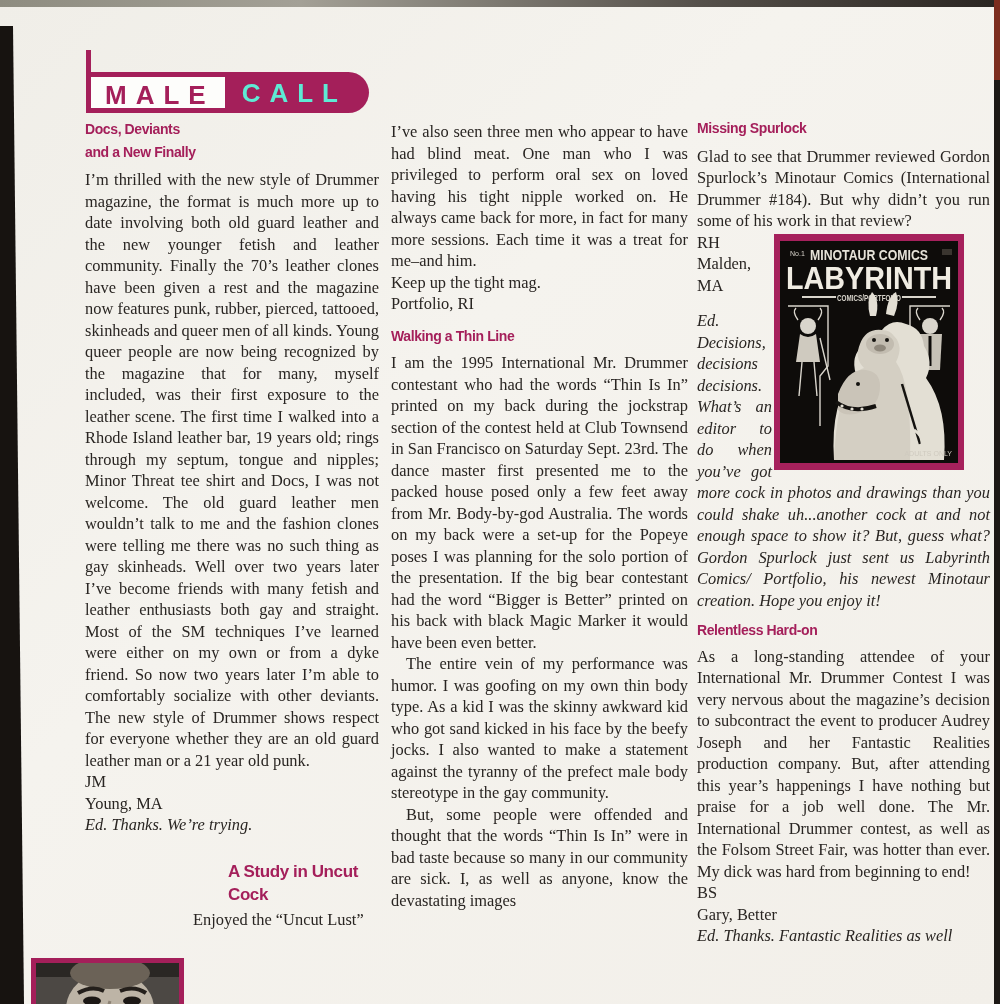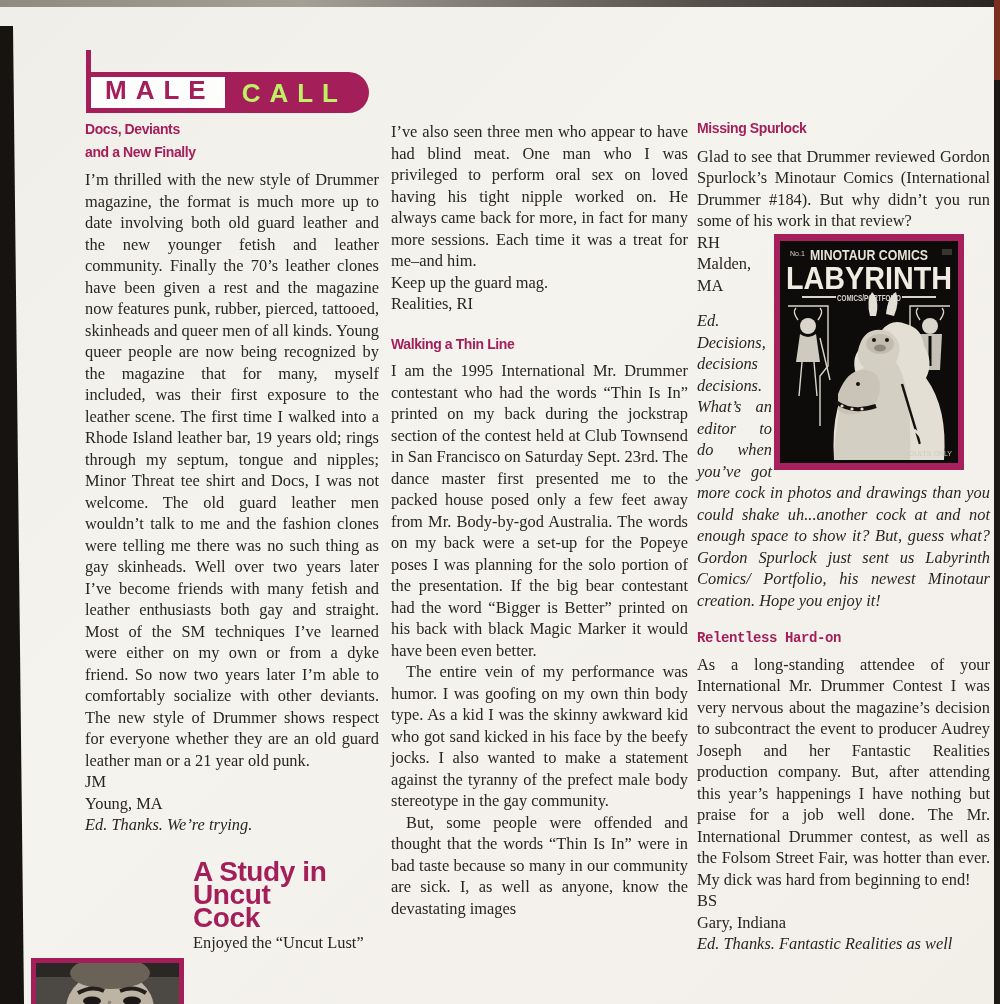--- a/index.html
+++ b/index.html
@@ -21,48 +21,48 @@
   .edge-right { position: absolute; right: 0; top: 0; width: 6px; height: 100%;
     background: #1c1815; }
   .edge-right-red { position: absolute; right: 0; top: 0; width: 6px; height: 80px;
     background: #7c2d1e; }
 
   
   .logo { position: absolute; left: 86px; top: 50px; }
   .logo-tick { width: 5px; height: 22px; background: #a41f5a; }
   .logo-box { display: flex; height: 41px; }
   .logo-male { background: #fdfdfb; border: 5px solid #a41f5a; color: #a41f5a;
-    display: flex; align-items: flex-start; padding: 0 10px 8px 14px; }
-  .logo-call { background: #a41f5a; color: #bef264; border-radius: 0 21px 21px 0;
+    display: flex; align-items: flex-end; padding: 0 10px 0 14px; }
+  .logo-call { background: #a41f5a; color: #5eead4; border-radius: 0 21px 21px 0;
     display: flex; align-items: center; padding: 0 22px 0 12px; }
   .logo-txt { font-family: "Liberation Sans", sans-serif; font-weight: bold;
     font-size: 26px; letter-spacing: 9px; line-height: 1; }
 
   .col { position: absolute; text-align: justify; font-size: 16.4px; line-height: 21.5px; }
   .col1 { left: 85px;  top: 118px; width: 294px; }
   .col2 { left: 391px; top: 121px; width: 297px; }
   .col3 { left: 697px; top: 117px; width: 293px; }
 
   .hd { font-family: "Liberation Sans", sans-serif; font-weight: bold;
     color: #a41f5a; font-size: 14px; line-height: 22.5px; letter-spacing: -0.4px;
     text-align: left; }
   .sig { text-align: left; }
   .ed { font-style: italic; }
   .gap6 { margin-bottom: 6px; }
   .indent { text-indent: 15px; }
 
-  .col2 .hd.walking { margin-top: 18px; margin-bottom: 5px; }
-  .col3 .hd.relentless { margin-top: 16px; margin-bottom: 4px; clear: none; font-family: Liberation Mono, monospace; }
+  .col2 .hd.walking { margin-top: 10px; margin-bottom: 5px; }
+  .col3 .hd.relentless { margin-top: 8px; margin-bottom: 4px; clear: none; }
   .col3 .ed-note { margin-top: 14px; }
 
   .minotaur { float: right; width: 216px; height: 236px; margin: 2px 0 8px 2px; }
   .minotaur svg { display: block; }
 
   .study-block { padding-left: 108px; margin-top: 24px; }
-  .study-block .hd { font-size: 28px; line-height: 23px; }
+  .study-block .hd { font-size: 17px; line-height: 23px; margin-left: 35px; }
   .study-body { margin-top: 3px; }
 
   .photo { position: absolute; left: 31px; top: 958px; width: 153px; height: 60px;
     border: 5px solid #a41f5a; background: #222; overflow: hidden; }
 </style>
 </head>
 <body>
 
 <div class="page">
   <div class="edge-top"></div>
@@ -96,22 +96,22 @@
       <div class="hd">
         <div>A Study in Uncut</div>
         <div>Cock</div>
       </div>
       <p class="study-body">Enjoyed the “Uncut Lust”</p>
     </div>
   </div>
 
   <div class="col col2">
     <p>I’ve also seen three men who appear to have had blind meat. One man who I was privileged to perform oral sex on loved having his tight nipple worked on. He always came back for more, in fact for many more sessions. Each time it was a treat for me–and him.</p>
-    <p class="sig">Keep up the guard mag.</p>
-    <p class="sig">Realities, RI</p>
+    <p class="sig">Keep up the tight mag.</p>
+    <p class="sig">Portfolio, RI</p>
 
     <div class="hd walking">Walking a Thin Line</div>
     <p>I am the 1995 International Mr. Drummer contestant who had the words “Thin Is In”  printed on my back during the jockstrap section of the contest held at Club Townsend in San Francisco on Saturday Sept. 23rd. The dance master first presented me to the packed house posed only a few feet away from Mr. Body-by-god Australia. The words on my back were a set-up for the Popeye poses I was planning for the solo portion of the presentation. If the big bear contestant had the word “Bigger is Better” printed on his back with black Magic Marker it would have been even better.</p>
     <p class="indent">The entire vein of my performance was humor. I was goofing on my own thin body type. As a kid I was the skinny awkward kid who got sand kicked in his face by the beefy jocks. I also wanted to make a statement against the tyranny of the prefect male body stereotype in the gay community.</p>
     <p class="indent">But, some people were offended and thought that the words “Thin Is In” were in bad taste because so many in our community are sick.  I, as well as anyone, know the devastating images</p>
   </div>
 
   <div class="col col3">
     <div class="hd gap6">Missing Spurlock</div>
     <p>Glad to see that Drummer reviewed Gordon Spurlock’s Minotaur Comics (International Drummer #184). But why didn’t you run some of his work in that review?</p>
@@ -165,21 +165,21 @@
         <text x="178" y="222" text-anchor="end" font-family="Liberation Sans, sans-serif" font-size="7" fill="#cfcabf">ADULTS ONLY</text>
       </svg>
     </div>
     <p class="sig">RH</p>
     <p class="sig">Malden, MA</p>
     <p class="ed ed-note">Ed. Decisions, decisions decisions. What’s an editor to do when you’ve got more cock in photos and drawings than you could shake uh...another cock at and not enough space to show it? But, guess what? Gordon Spurlock just sent us Labyrinth Comics/ Portfolio, his newest Minotaur creation. Hope you enjoy it!</p>
 
     <div class="hd relentless">Relentless Hard-on</div>
     <p>As a long-standing attendee of your International Mr. Drummer Contest I was very nervous about the magazine’s decision to subcontract the event to producer Audrey Joseph and her Fantastic Realities production company. But, after attending this year’s happenings I have nothing but praise for a job well done. The Mr. International Drummer contest, as well as the Folsom Street Fair, was hotter than ever. My dick was hard from beginning to end!</p>
     <p class="sig">BS</p>
-    <p class="sig">Gary, Indiana</p>
+    <p class="sig">Gary, Better</p>
     <p class="sig ed">Ed. Thanks. Fantastic Realities as well</p>
   </div>
 
   <div class="photo">
     <svg width="143" height="55" viewBox="0 0 143 55" xmlns="http://www.w3.org/2000/svg">
       <rect width="143" height="55" fill="#4c4844"></rect>
       <rect x="0" y="0" width="143" height="14" fill="#2a2724"></rect>
       <ellipse cx="74" cy="46" rx="44" ry="38" fill="#bdb4a6"></ellipse>
       <ellipse cx="74" cy="10" rx="40" ry="16" fill="#6b6257"></ellipse>
       <path d="M42 30 q14 -8 26 -2" stroke="#241f1b" stroke-width="4" fill="none"></path>

